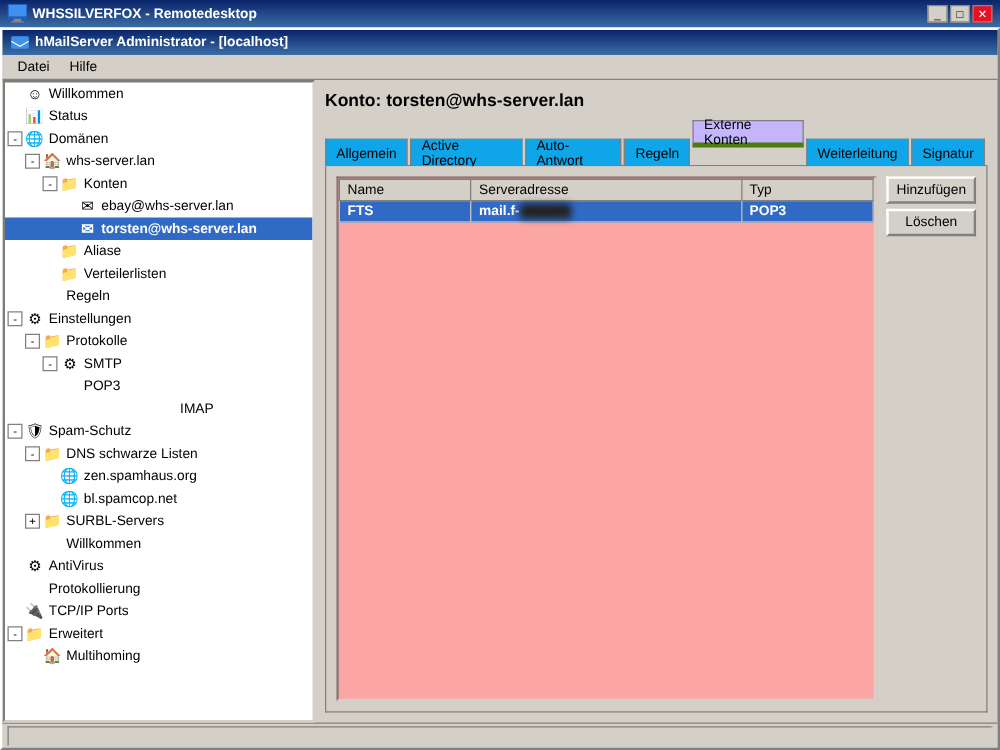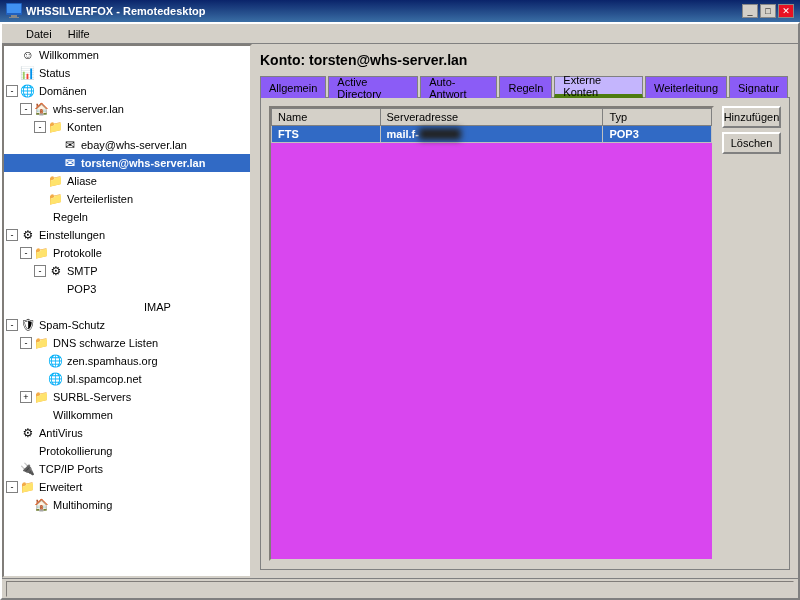--- a/index.html
+++ b/index.html
@@ -71,21 +71,21 @@
       font-weight: bold;
       height: 20px;
       display: flex;
       align-items: center;
       gap: 4px;
     }
 
     
     .menu-bar {
       background: #d4d0c8;
-      padding: 2px 20px;
+      padding: 2px 8px;
       display: flex;
       gap: 8px;
       border-bottom: 1px solid #808080;
       height: 20px;
       align-items: center;
     }
     .menu-item {
       font-size: 11px;
       padding: 1px 4px;
       cursor: pointer;
@@ -187,21 +187,22 @@
       display: flex;
       align-items: center;
     }
     .tab.active {
       background: #c4b5fd;
       border-bottom: 4px solid #4d7c0f;
       z-index: 1;
       font-weight: normal;
     }
     .tab:not(.active) {
-      background: #8b5cf6;
+      background: #0ea5e9;
+      margin-top: 15px;
     }
 
     
     .tab-content {
       border: 1px solid #808080;
       border-top: none;
       flex: 1;
       padding: 8px;
       background: #d4d0c8;
       display: flex;
@@ -233,34 +234,34 @@
       background: #316ac5;
       color: white;
       font-weight: bold;
     }
 
     
     .table-container {
       border: 2px inset #d4d0c8;
       flex: 1;
       overflow: auto;
-      background: #d946ef;
+      background: #fca5a5;
     }
 
     
     .buttons-panel {
       display: flex;
       flex-direction: column;
       gap: 4px;
       margin-left: 8px;
       flex-shrink: 0;
     }
 
     .win-button {
-      width: 59px;
+      width: 72px;
       height: 22px;
       background: #d4d0c8;
       border: 2px solid;
       border-color: #fff #808080 #808080 #fff;
       font-size: 11px;
       cursor: pointer;
       text-align: center;
       display: flex;
       align-items: center;
       justify-content: center;
@@ -317,20 +318,27 @@
   </div>
   <div class="title-bar-buttons">
     <div class="title-btn">_</div>
     <div class="title-btn">□</div>
     <div class="title-btn close">✕</div>
   </div>
 </div>
 
 <div class="app-window">
 
+  <div class="app-title-bar">
+    <svg width="16" height="16" viewBox="0 0 16 16">
+      <rect x="1" y="3" width="14" height="10" fill="#4090f0" rx="1"></rect>
+      <path d="M1 7 L8 11 L15 7" stroke="white" stroke-width="1" fill="none"></path>
+    </svg>
+    <span>hMailServer Administrator - [localhost]</span>
+  </div>
 
   <div class="menu-bar">
     <span class="menu-item">Datei</span>
     <span class="menu-item">Hilfe</span>
   </div>
 
   <div class="main-content">
 
     <div class="left-panel">
       <div class="scroll-container">

